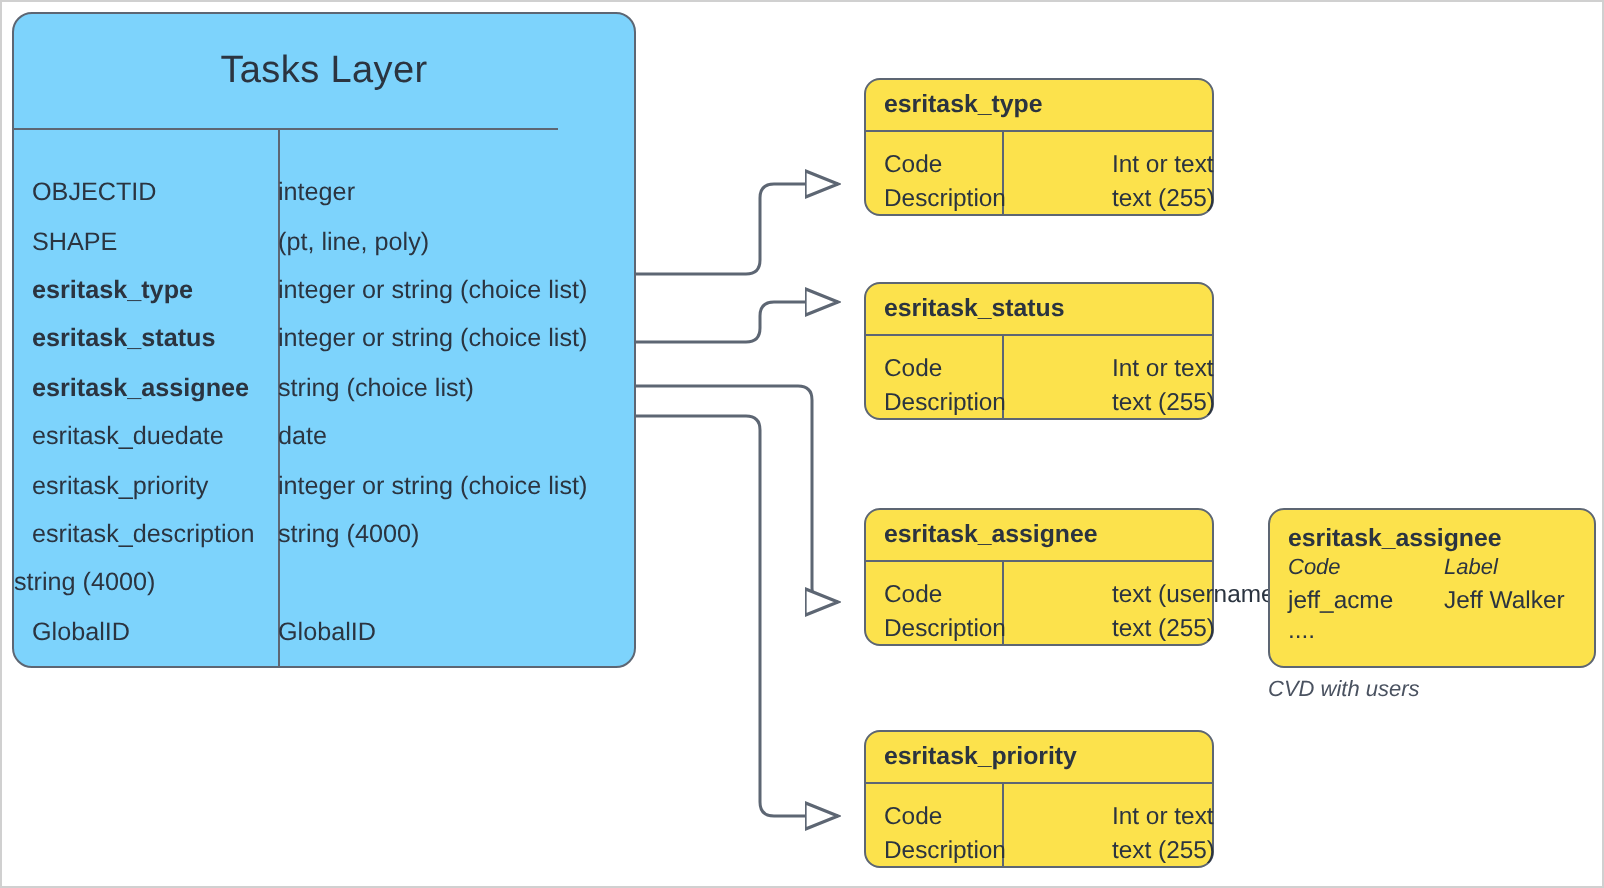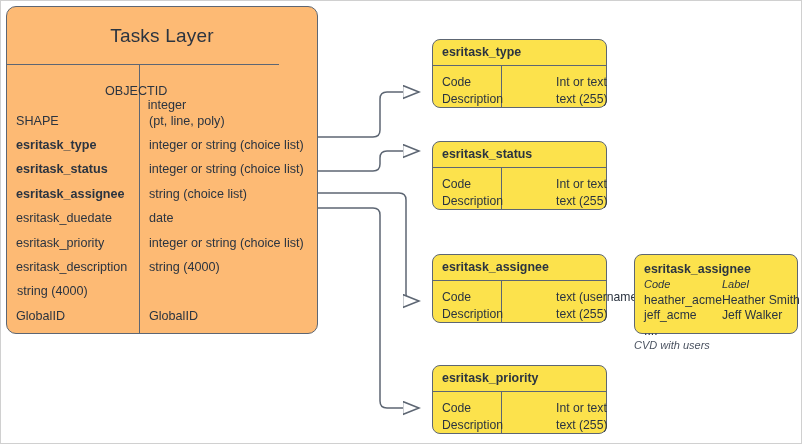--- a/index.html
+++ b/index.html
@@ -20,21 +20,21 @@
     overflow: hidden;
   }
 
   
   #tasks-layer {
     position: absolute;
     left: 5px;
     top: 5px;
     width: 312px;
     height: 328px;
-    background: #fdba74;
+    background: #7dd3fc;
     border: 1.6px solid #5d6673;
     border-radius: 10px;
     box-sizing: border-box;
   }
   #tasks-title {
     position: absolute;
     left: 0;
     top: 0;
     width: 100%;
     height: 57px;
@@ -66,33 +66,32 @@
     top: 58px;
     right: 0;
     bottom: 0;
   }
   .field-row {
     position: relative;
     height: 24.4px;
     display: flex;
     align-items: center;
   }
-  .field-row:first-child { margin-top: 19px; flex-direction: column; }
+  .field-row:first-child { margin-top: 19px; }
   .field-name {
     width: 132px;
     box-sizing: border-box;
     padding-left: 9px;
     font-size: 12.6px;
     color: #2b3440;
     white-space: nowrap;
   }
   .field-type {
     flex: 1;
     box-sizing: border-box;
-    padding-left: 10px;
     font-size: 12.6px;
     color: #2b3440;
     white-space: nowrap;
   }
   .field-row.bold .field-name { font-weight: bold; }
 
   
   .ybox {
     position: absolute;
     background: #FCE24C;
@@ -340,24 +339,20 @@
     </div>
   </div>
 
   <div id="cvd-box">
     <div id="cvd-title">esritask_assignee</div>
     <div class="cvd-row head">
       <span class="cvd-c1">Code</span>
       <span class="cvd-c2">Label</span>
     </div>
     <div class="cvd-row">
-      <span class="cvd-c1">heather_acme</span>
-      <span class="cvd-c2">Heather Smith</span>
-    </div>
-    <div class="cvd-row">
       <span class="cvd-c1">jeff_acme</span>
       <span class="cvd-c2">Jeff Walker</span>
     </div>
     <div class="cvd-row">
       <span class="cvd-c1">....</span>
       <span class="cvd-c2"></span>
     </div>
   </div>
   <div id="cvd-caption">CVD with users</div>
 

